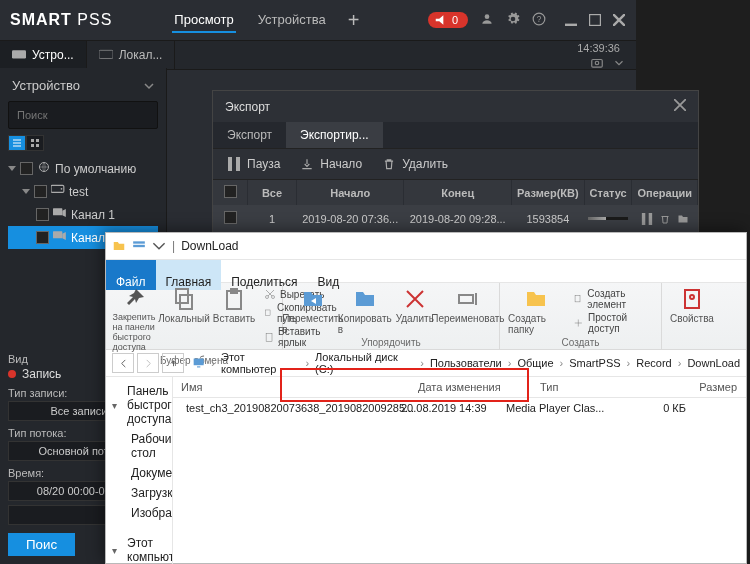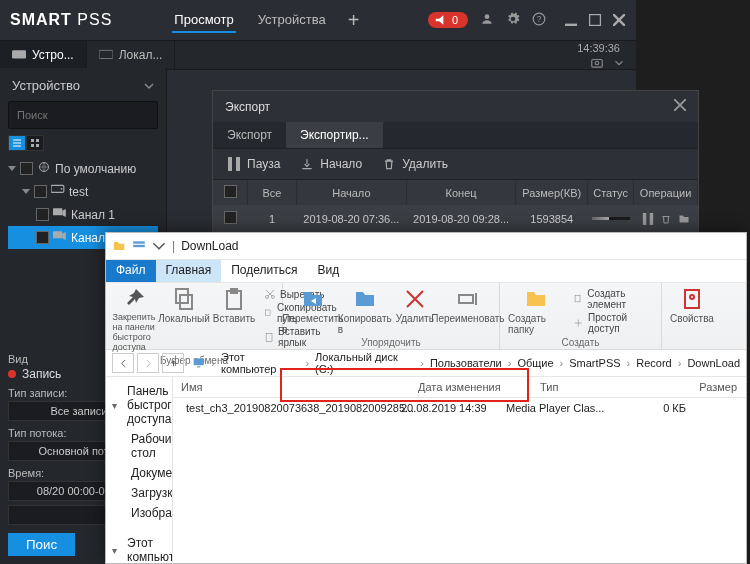--- a/index.html
+++ b/index.html
@@ -60,33 +60,33 @@
 .ex-head{display:flex;align-items:center;justify-content:space-between;padding:8px 12px;background:#2d3036;color:#ddd}
 .ex-close{cursor:pointer}
 .ex-close svg{width:12px;height:12px;fill:#999}
 .ex-tabs{display:flex;background:#25282e;border-bottom:1px solid #222}
 .ex-tab{padding:6px 14px;font-size:12px;color:#bbb;cursor:pointer}
 .ex-tab.active{background:#3a3d43;color:#fff}
 .ex-actions{display:flex;gap:20px;padding:8px 14px;border-bottom:1px solid #222}
 .ex-act{display:flex;align-items:center;gap:6px;color:#ccc;cursor:pointer;font-size:12px}
 .ex-act svg{width:14px;height:14px;fill:#aaa}
 .ex-table{width:100%;border-collapse:collapse}
-.ex-table th{background:#34373d;color:#bbb;font-weight:400;font-size:11px;padding:5px 4px;border-right:1px solid #2a2d33}
+.ex-table th{background:#34373d;color:#bbb;font-weight:700;font-size:11px;padding:5px 4px;border-right:1px solid #2a2d33}
 .ex-table td{background:#3b3e44;color:#ccc;font-size:11px;padding:6px 4px;text-align:center}
 .ex-ops{display:flex;gap:6px;justify-content:center}
 .ex-ops svg{width:12px;height:12px;fill:#999;cursor:pointer}
 .prog{height:3px;background:#1a1a1a;position:relative}
 .prog::after{content:"";position:absolute;left:0;top:0;bottom:0;width:45%;background:linear-gradient(90deg,#666,#aaa)}
 
 .explorer{position:absolute;left:105px;top:232px;width:640px;height:330px;background:#fff;color:#222;border:1px solid #b9b9b9;box-shadow:-3px -3px 14px rgba(0,0,0,.4)}
 .ex-title{display:flex;align-items:center;height:26px;background:#fff;border-bottom:1px solid #e6e6e6;padding:0 6px;gap:6px;font-size:12px}
 .ex-title svg{width:14px;height:14px}
 .ex-title .sep{color:#777}
 .ex-menu{display:flex;height:22px;background:#fff;border-bottom:1px solid #e6e6e6;font-size:12px}
-.ex-menu span{padding:3px 10px;cursor:pointer}
+.ex-menu span{padding:15px 10px;cursor:pointer}
 .ex-menu .active{background:#cde6f7}
 .ribbon{display:flex;height:66px;background:linear-gradient(#f5f6f7,#eef0f1);border-bottom:1px solid #dadada}
 .rgroup{border-right:1px solid #dadada;padding:4px 8px 2px;display:flex;flex-direction:column;justify-content:space-between}
 .rgroup-top{display:flex;gap:10px;align-items:flex-start}
 .rbtn{display:flex;flex-direction:column;align-items:center;gap:2px;font-size:10px;color:#555;min-width:40px;cursor:pointer}
 .rbtn svg{width:24px;height:24px}
 .rgroup-lbl{font-size:10px;color:#6b6b6b;text-align:center;margin-top:2px}
 .rsmall{display:flex;align-items:center;gap:4px;font-size:10px;color:#444;padding:1px 0;cursor:pointer}
 .rsmall svg{width:12px;height:12px}
 .addr{display:flex;align-items:center;height:26px;background:#fff;border-bottom:1px solid #e6e6e6;padding:0 6px;gap:4px;font-size:11px}

